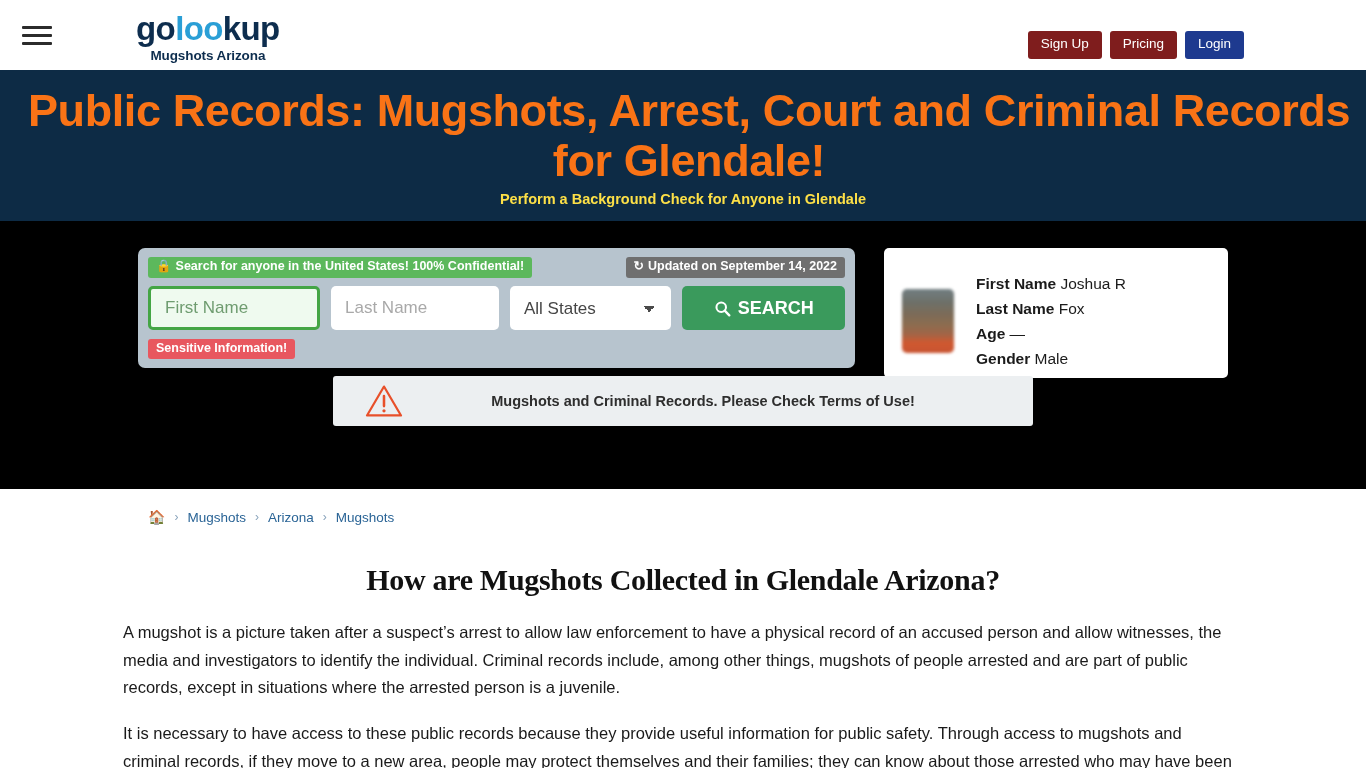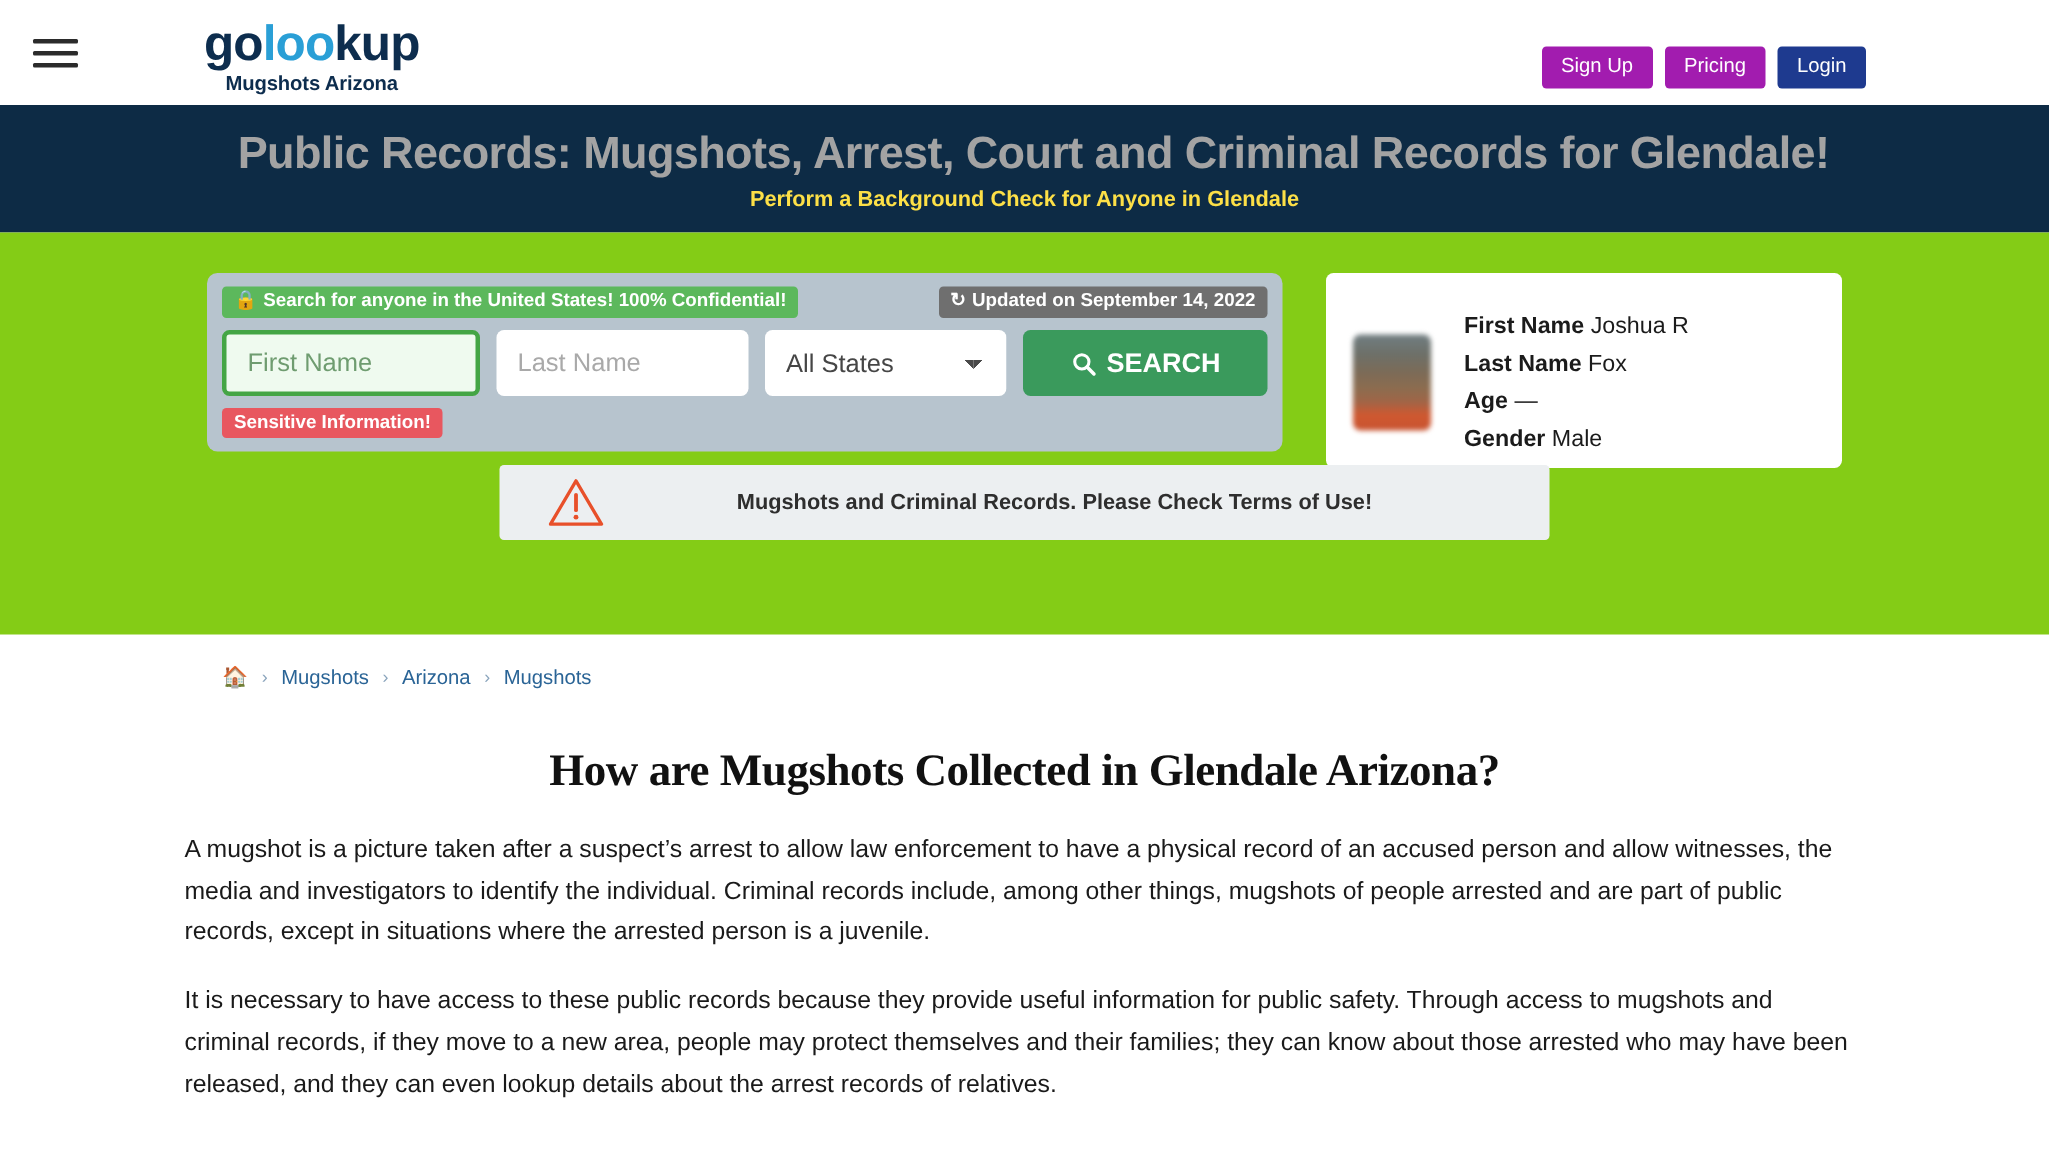--- a/index.html
+++ b/index.html
@@ -82,47 +82,47 @@
     font-size: 13.5px;
     font-weight: normal;
     color: #fff;
     padding: 6px 13px 7px;
     border-radius: 3px;
     border: none;
     cursor: pointer;
     font-family: "Liberation Sans", sans-serif;
     line-height: 1.1;
   }
-  .nav-btn.primary { background: #a21caf; }
+  .nav-btn.primary { background: #7f1d1d; }
   .nav-btn.dark    { background: #1e3a8f; }
 
   
   .title-banner {
     background: #0d2b45;
     padding: 16px 0 14px;
     text-align: center;
   }
   .title-banner h1 {
-    color: #a3a3a3;
-    font-size: 30px;
+    color: #f97316;
+    font-size: 45px;
     font-weight: bold;
     letter-spacing: -0.4px;
     line-height: 1.1;
     padding-left: 12px;
   }
   .title-banner .subtitle {
     color: #fde047;
     font-size: 14.5px;
     font-weight: bold;
     margin-top: 6px;
   }
 
   
   .hero {
-    background: #84cc16;
+    background: #000000;
     height: 268px;
     position: relative;
   }
 
   .search-panel {
     position: absolute;
     left: 138px;
     top: 27px;
     width: 717px;
     background: #b7c4ce;

